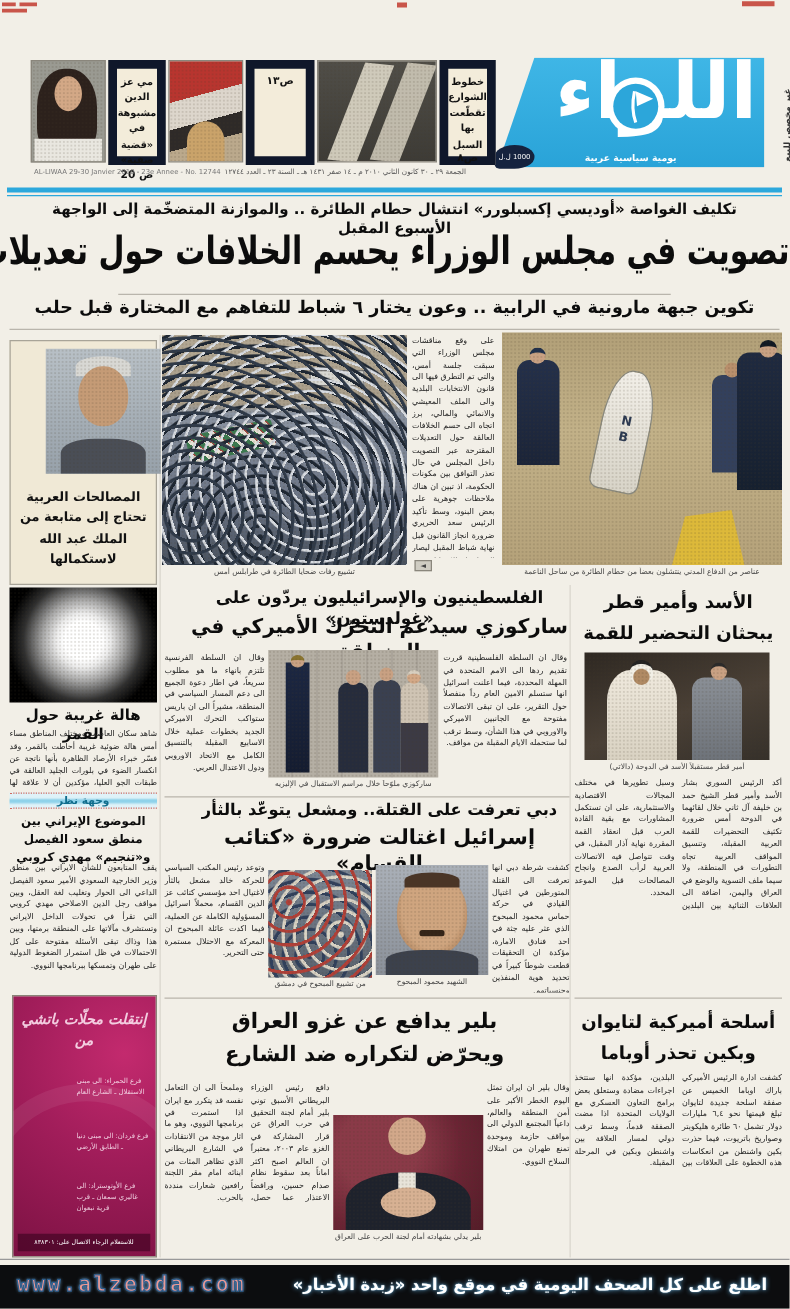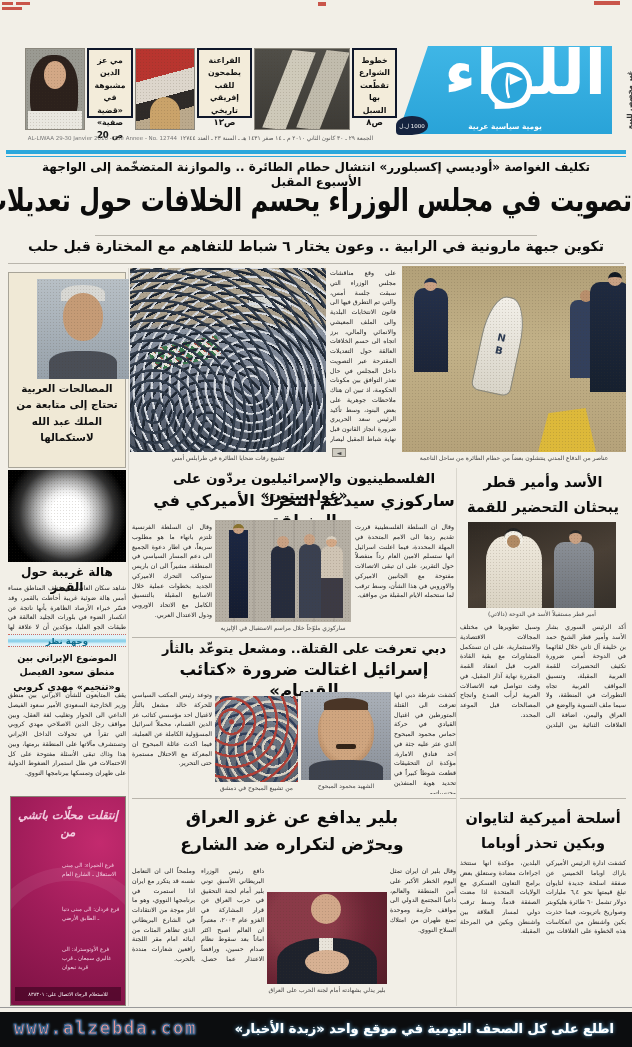--- a/index.html
+++ b/index.html
@@ -18,37 +18,37 @@
   
   .regmark{position:absolute;background:#c23a2e;opacity:.85}
 
   
   .logo{position:absolute;left:398px;top:46px;width:214px;height:88px;background:linear-gradient(180deg,#3fb6e6,#29a3d8);clip-path:polygon(14% 0,100% 0,100% 100%,0 100%);}
   .logo-text{position:absolute;right:6px;top:-4px;font-size:62px;font-weight:bold;color:#fff;line-height:1;letter-spacing:-2px}
   .logo-disc{position:absolute;left:88px;top:16px;width:46px;height:46px;border-radius:50%;background:#fff;display:flex;align-items:center;justify-content:center}
   .logo-tagline{position:absolute;left:0;right:0;bottom:3px;text-align:center;color:#fff;font-size:7.5px;font-weight:bold}
   .price-drop{position:absolute;left:396px;top:116px;width:32px;height:19px;background:#15233f;border-radius:50% 50% 50% 4px;color:#fff;font-size:5.5px;display:flex;align-items:center;justify-content:center}
   .notforsale{position:absolute;left:584px;top:96px;width:92px;text-align:center;font-size:7px;font-weight:bold;color:#333;transform:rotate(-90deg)}
-  .teaserbox{position:absolute;top:48px;height:70px;background:#f3ecda;border:2px solid #0f172a;display:flex;flex-direction:column;justify-content:space-between;align-items:center;padding:5px 2px;text-align:center}
+  .teaserbox{position:absolute;top:48px;height:84px;background:#f3ecda;border:7px solid #0f172a;display:flex;flex-direction:column;justify-content:space-between;align-items:center;padding:5px 2px;text-align:center}
   .teaser-title{font-size:7.8px;font-weight:bold;line-height:1.6;color:#111}
   .teaser-page{font-size:8.5px;font-weight:bold;color:#111}
   .tphoto{top:48px;height:82px;border:1px solid #8a867c}
   .dateline-ar{position:absolute;right:180px;top:135px;width:272px;font-size:5.8px;color:#555;text-align:left}
   .dateline-en{position:absolute;right:455px;top:135px;left:8px;font-size:5.5px;color:#777;text-align:right;direction:ltr}
   .cyanrule{position:absolute;left:6px;right:6px;background:#2ca8dc}
 
   
   .kicker{left:20px;right:20px;top:160px;font-size:12px}
   .mainhl{left:0;right:0;top:181px;font-size:24px;white-space:nowrap;transform:scaleY(1.3);transform-origin:center top;font-weight:bold}
   .subhl{left:20px;right:20px;top:238px;font-size:14px}
 
   
   .brahimi-box{position:absolute;left:8px;top:272px;width:118px;height:196px;background:#f0e9d6;border:1px solid #a8a498;padding:4px}
   .brahimi-kicker{font-size:9.3px;font-weight:bold;text-align:center;line-height:1.5;color:#111}
-  .brahimi-hl{font-size:10.3px;font-weight:bold;text-align:center;line-height:1.6;color:#111;margin-top:3px}
+  .brahimi-hl{font-size:10.3px;font-weight:bold;text-align:center;line-height:1.6;color:#111;margin-top:13px}
   .vp-bar{position:absolute;left:8px;top:634px;width:118px;height:13px;background:linear-gradient(180deg,#dff2f8 0 30%,#8fd2ea 45% 60%,#dff2f8 80%);border-top:1px dotted #d06a5e;border-bottom:1px dotted #d06a5e;display:flex;align-items:center;justify-content:center}
   .vp-label{font-size:8.5px;font-weight:bold;color:#0f6c8c}
   .vp-title{left:8px;width:118px;top:651px;font-size:9.5px;line-height:1.5}
 
   
   .patchi{position:absolute;left:10px;top:796px;width:116px;height:210px;background:radial-gradient(circle at 78% 22%,#c32a6e 0%,#a11d5a 45%,#7c1243 100%);border:1px solid #8a8478;overflow:hidden}
   .patchi::before{content:"";position:absolute;left:-30px;bottom:-40px;width:150px;height:150px;border:14px solid rgba(255,255,255,.07);border-radius:50%}
   .patchi-head{position:absolute;top:10px;left:6px;right:6px;text-align:center;color:#f3cde0;font-size:11.5px;font-weight:bold;font-style:italic;line-height:1.5}
   .patchi-logo{position:absolute;left:7px;top:66px;width:46px;height:58px;background:#fff;border-radius:2px;display:flex;flex-direction:column;align-items:center;justify-content:center;gap:4px}
   .flower{width:7px;height:7px;border-radius:50%;background:#c0266d;box-shadow:8px 0 0 #c0266d,4px -7px 0 #c0266d,4px 7px 0 #c0266d;margin-left:-8px}
@@ -95,21 +95,20 @@
   <div class="shape" style="left:2px;bottom:0;width:54px;height:18px;background:#e9e7e0"></div>
 </div>
 <div class="teaserbox" style="left:87px;width:46px">
   <div class="teaser-title">مي عز الدين مشبوهة في «قضية صفية»</div>
   <div class="teaser-page">ص 20</div>
 </div>
 <div class="photo tphoto" style="left:135px;width:60px;background:linear-gradient(165deg,#b8352f 0 35%,#ddd6cc 35% 58%,#2e2a28 58% 76%,#bba98c 76%)">
   <div class="shape" style="left:14px;bottom:0;width:30px;height:32px;background:#caa36a;border-radius:50% 50% 0 0"></div>
 </div>
 <div class="teaserbox" style="left:197px;width:55px">
-  <div class="teaser-title">الفراعنة يطمحون للقب إفريقي تاريخي</div>
   <div class="teaser-page">ص١٣</div>
 </div>
 <div class="photo tphoto" style="left:254px;width:96px;background:linear-gradient(#504e48,#3d3b36)">
   <div class="shape" style="left:22px;top:2px;width:24px;height:78px;background:#ded8c8;transform:skewX(-16deg) rotate(6deg);opacity:.9"></div>
   <div class="shape" style="left:56px;top:2px;width:24px;height:78px;background:#d6d0c0;transform:skewX(-16deg) rotate(6deg);opacity:.85"></div>
 </div>
 <div class="teaserbox" style="left:352px;width:45px">
   <div class="teaser-title">خطوط الشوارع تقطّعت بها السبل</div>
   <div class="teaser-page">ص٨</div>
 </div>

